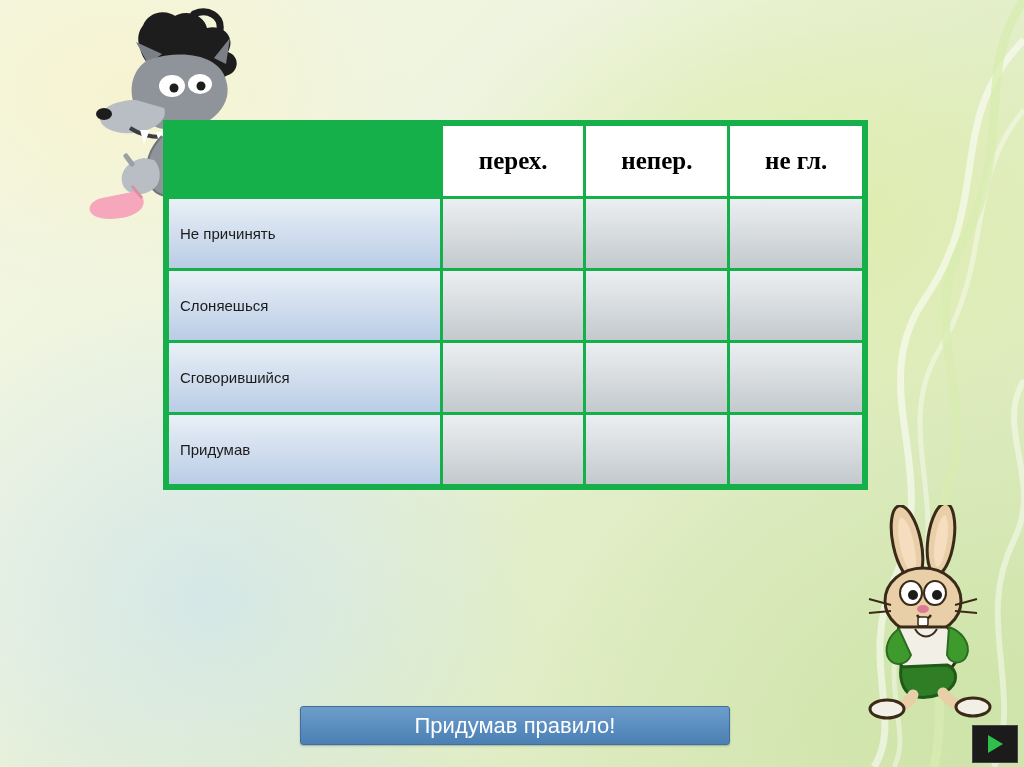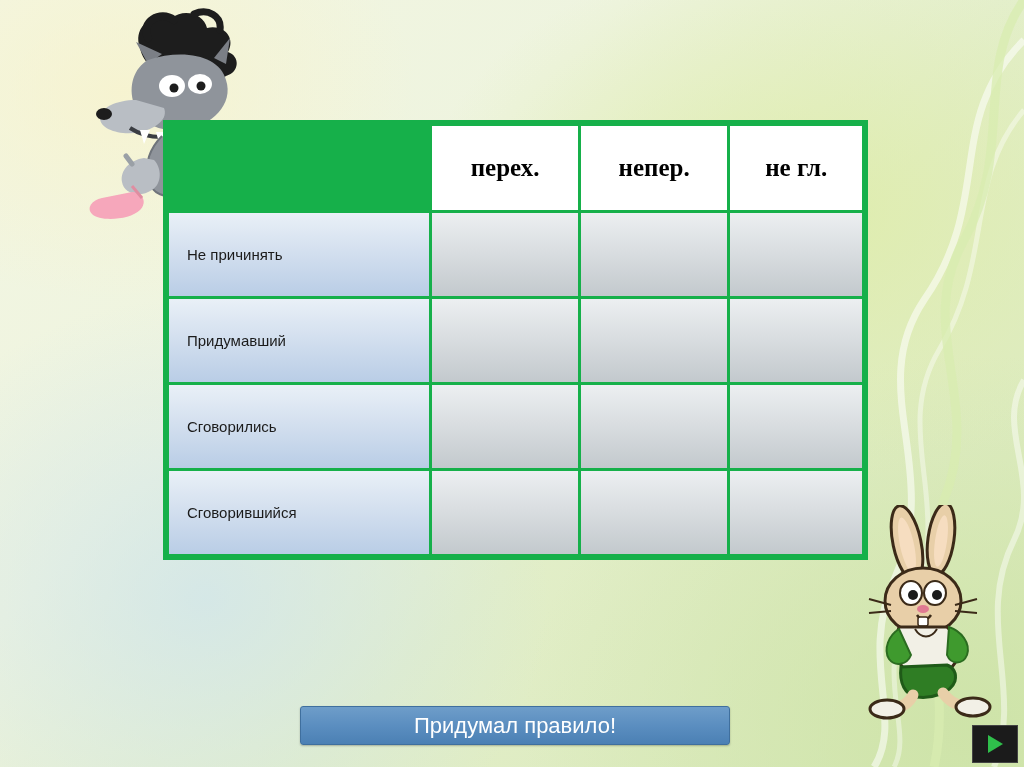--- a/index.html
+++ b/index.html
@@ -41,21 +41,21 @@
     width: 705px;
   }
   table.grid {
     border-collapse: separate;
     border-spacing: 3px;
     background: #16b04a;
     border: 3px solid #16b04a;
     width: 705px;
   }
   table.grid td, table.grid th {
-    padding: 18px;
+    padding: 11px;
     margin: 0;
   }
   .hdr-empty {
     width: 290px;
     height: 48px;
     background: transparent;
   }
   th.colhead {
     width: 133px;
     height: 48px;
@@ -197,42 +197,42 @@
         </tr>
       </thead>
       <tbody>
         <tr>
           <td class="rowlabel">Не причинять</td>
           <td class="cell"></td>
           <td class="cell"></td>
           <td class="cell"></td>
         </tr>
         <tr>
-          <td class="rowlabel">Придумавший</td>
-          <td class="cell"></td>
-          <td class="cell"></td>
-          <td class="cell"></td>
-        </tr>
-        <tr>
-          <td class="rowlabel">Сговорились</td>
+          <td class="rowlabel">Слоняешься</td>
           <td class="cell"></td>
           <td class="cell"></td>
           <td class="cell"></td>
         </tr>
         <tr>
           <td class="rowlabel">Сговорившийся</td>
+          <td class="cell"></td>
+          <td class="cell"></td>
+          <td class="cell"></td>
+        </tr>
+        <tr>
+          <td class="rowlabel">Придумав</td>
           <td class="cell"></td>
           <td class="cell"></td>
           <td class="cell"></td>
         </tr>
       </tbody>
     </table>
   </div>
 
-  <div class="repeat-btn">Придумал правило!</div>
+  <div class="repeat-btn">Придумав правило!</div>
 
   <svg class="rabbit" viewBox="0 0 165 215">
     <g>
 
       <ellipse cx="52" cy="38" rx="14" ry="38" fill="#e8cfa8" stroke="#3b2a18" stroke-width="3" transform="rotate(-12 52 38)"></ellipse>
       <ellipse cx="52" cy="40" rx="7" ry="28" fill="#f6ddc0" transform="rotate(-12 52 40)"></ellipse>
       <ellipse cx="86" cy="34" rx="13" ry="36" fill="#e8cfa8" stroke="#3b2a18" stroke-width="3" transform="rotate(8 86 34)"></ellipse>
       <ellipse cx="86" cy="36" rx="6" ry="26" fill="#f6ddc0" transform="rotate(8 86 36)"></ellipse>
 
       <ellipse cx="68" cy="96" rx="38" ry="33" fill="#e8cfa8" stroke="#3b2a18" stroke-width="3"></ellipse>

